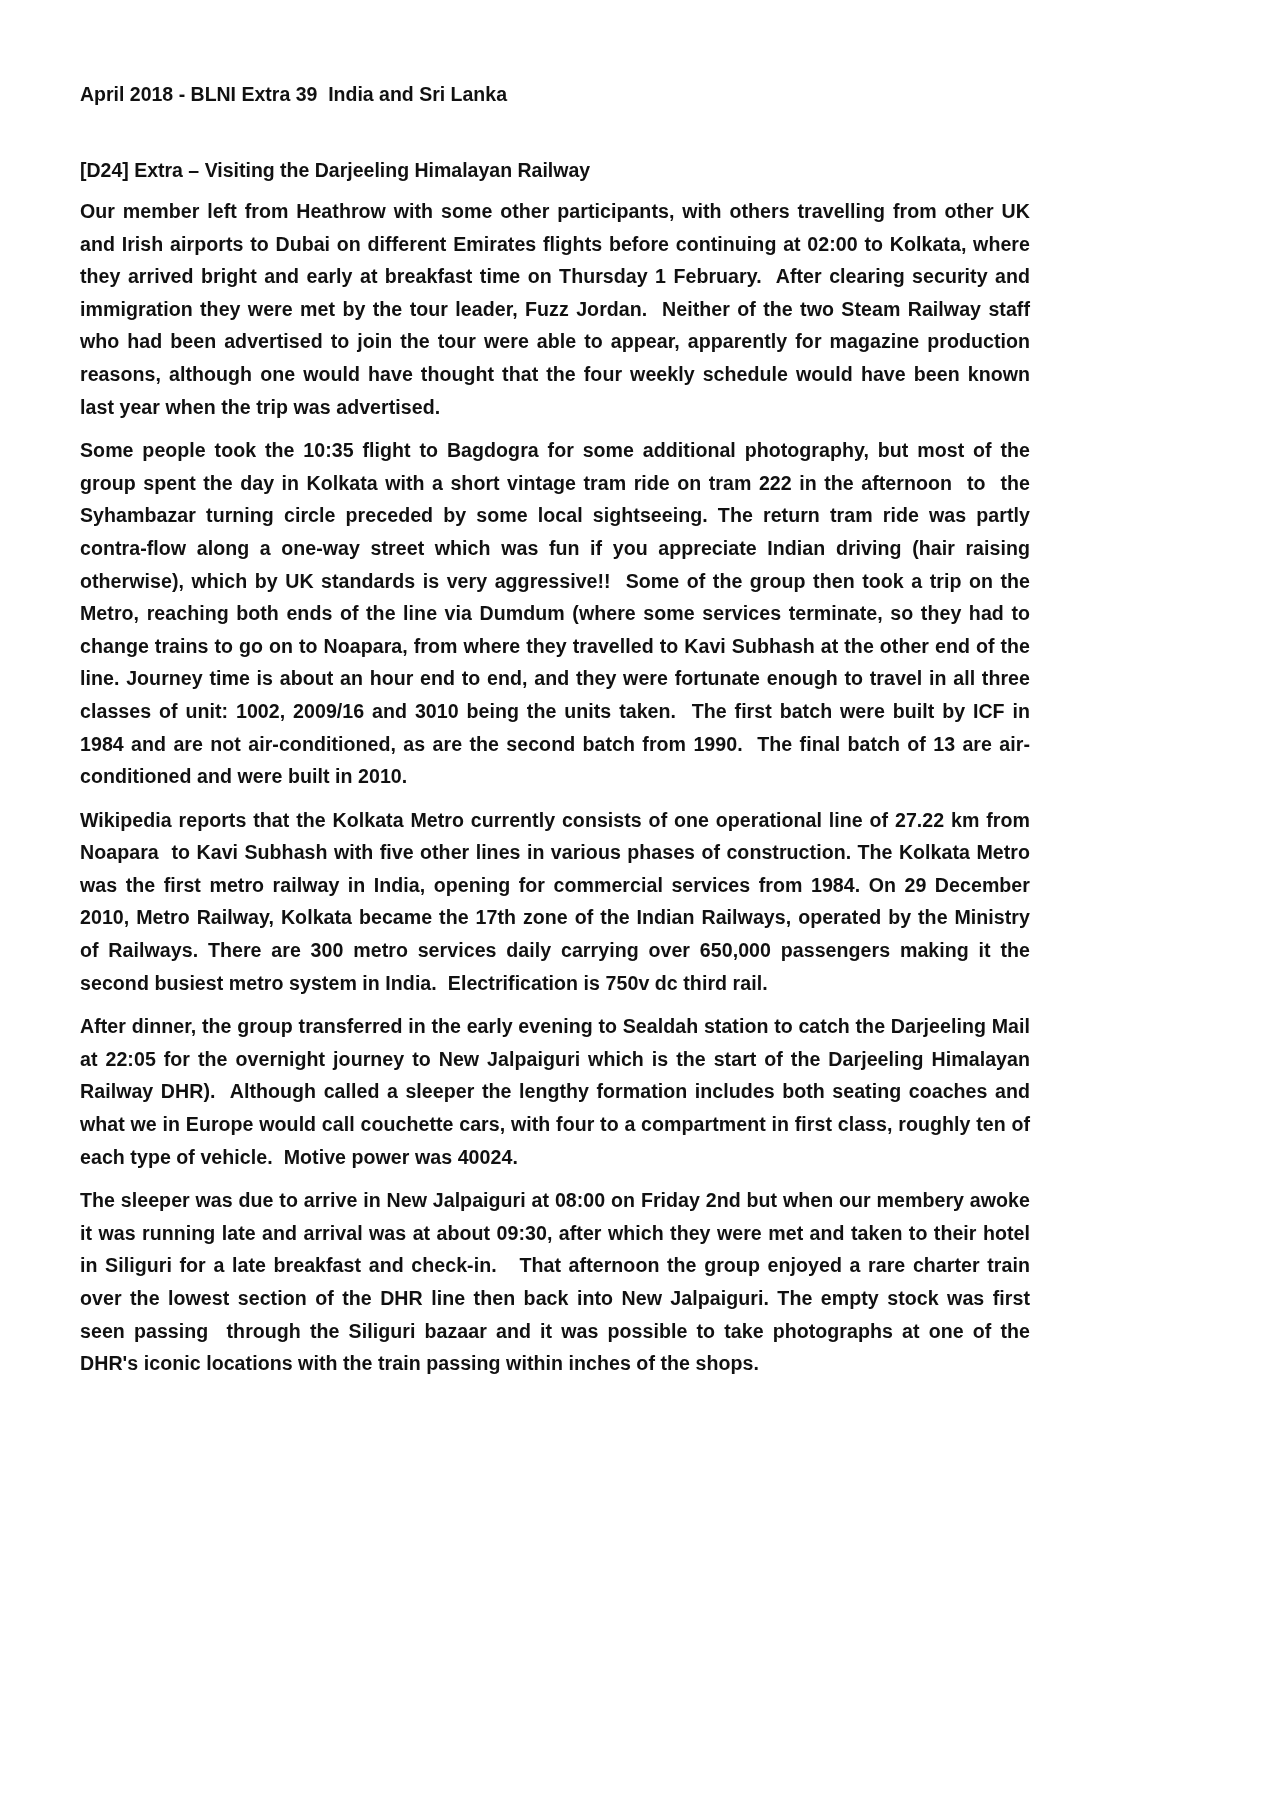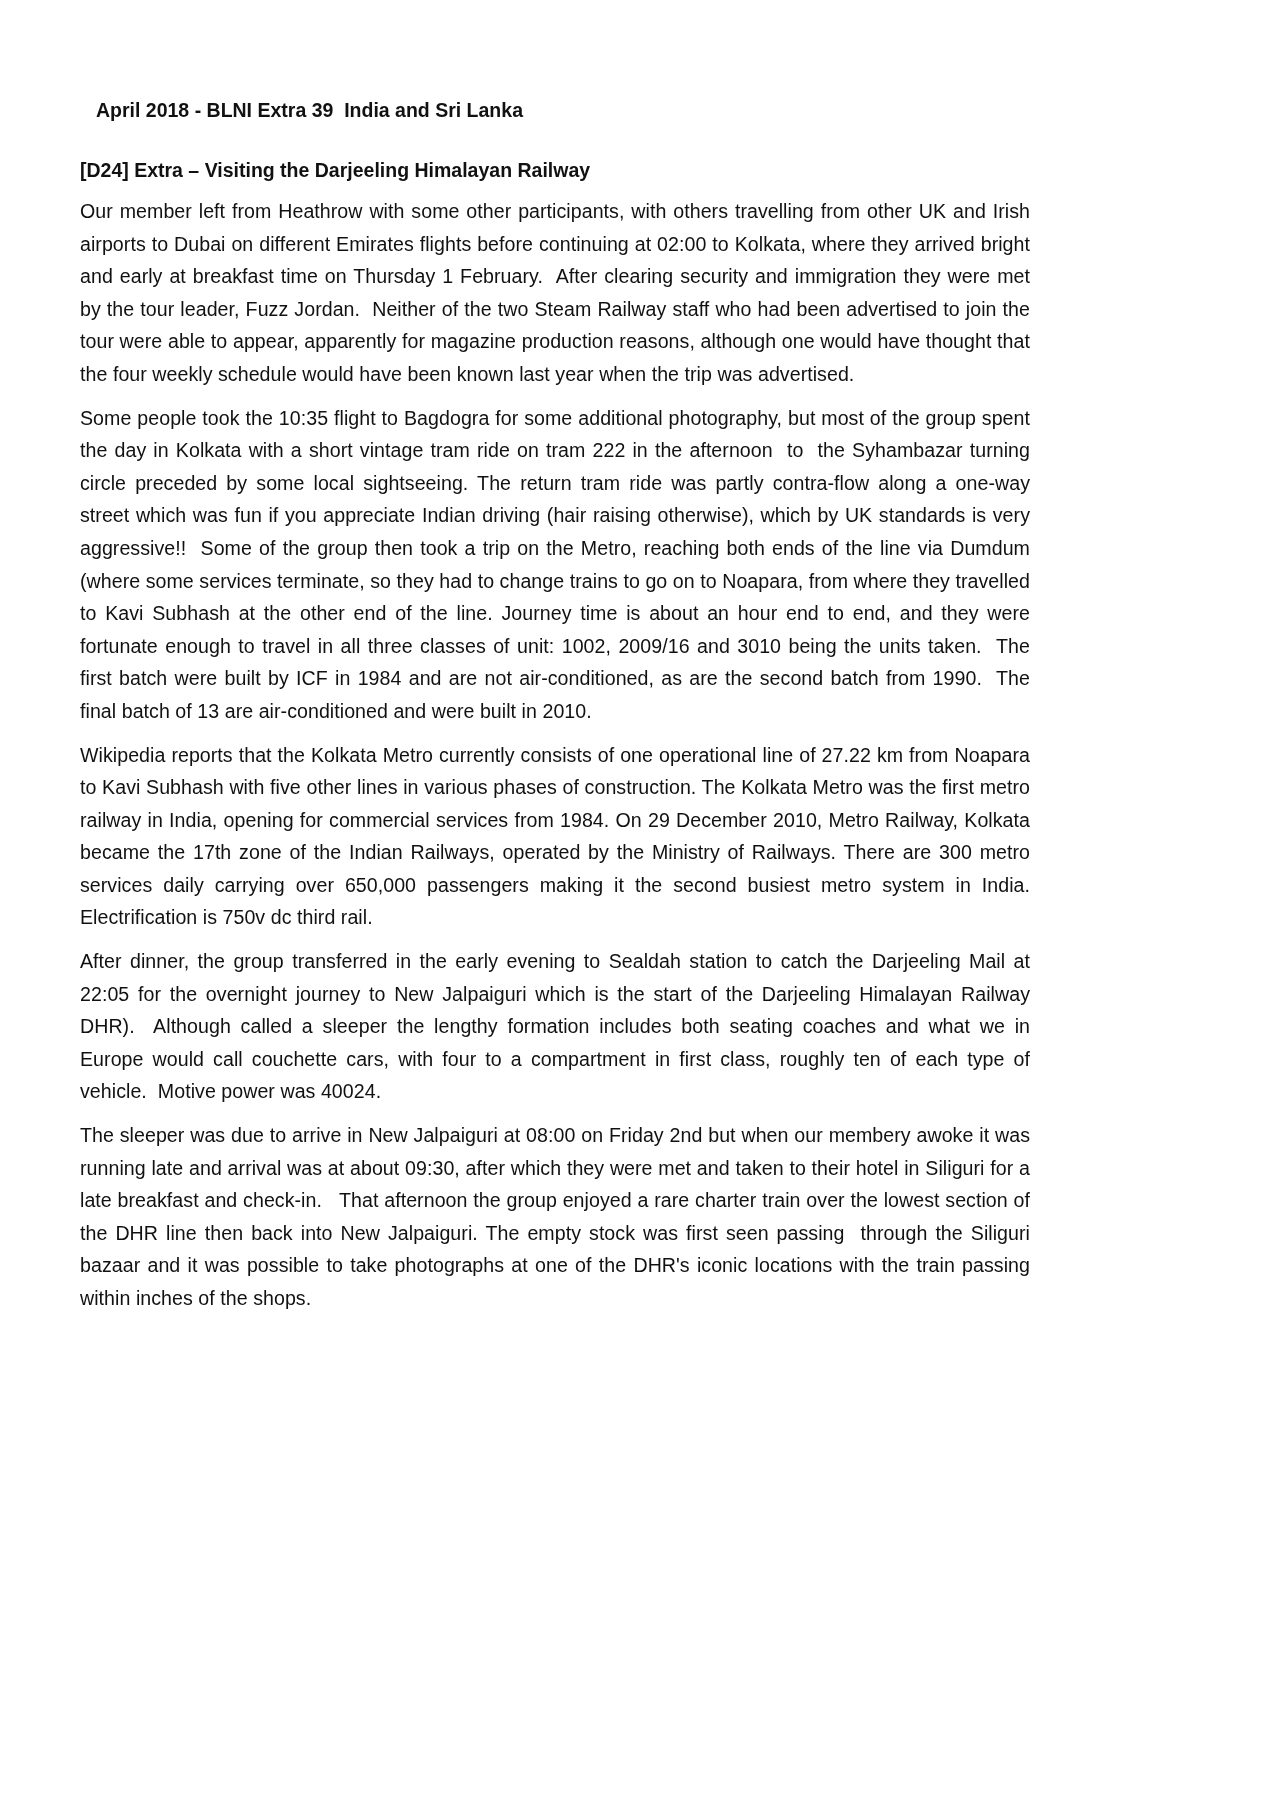--- a/index.html
+++ b/index.html
@@ -22,21 +22,21 @@
       width: 950px;
     }
     .doc-header {
       position: absolute;
       top: 80px;
       left: 0;
       font-size: 19.5px;
       font-weight: bold;
       line-height: 28px;
       white-space: pre;
-      margin: 16px;
+      margin: 0;
     }
     .section-heading {
       position: absolute;
       top: 156px;
       left: 0;
       font-size: 19.5px;
       font-weight: bold;
       line-height: 28px;
       white-space: pre;
       margin: 0;
@@ -47,20 +47,21 @@
       left: 0;
       width: 950px;
     }
     .para {
       font-size: 19.6px;
       line-height: 32.6px;
       text-align: justify;
       margin: 0 0 11px 0;
       letter-spacing: 0.05px;
       white-space: pre-wrap;
+      font-weight: bold;
     }
   </style>
 </head>
 <body>
 
 <div class="page">
   <h1 class="doc-header">April 2018 - BLNI Extra 39  India and Sri Lanka</h1>
 
   <h2 class="section-heading">[D24] Extra – Visiting the Darjeeling Himalayan Railway</h2>
 

